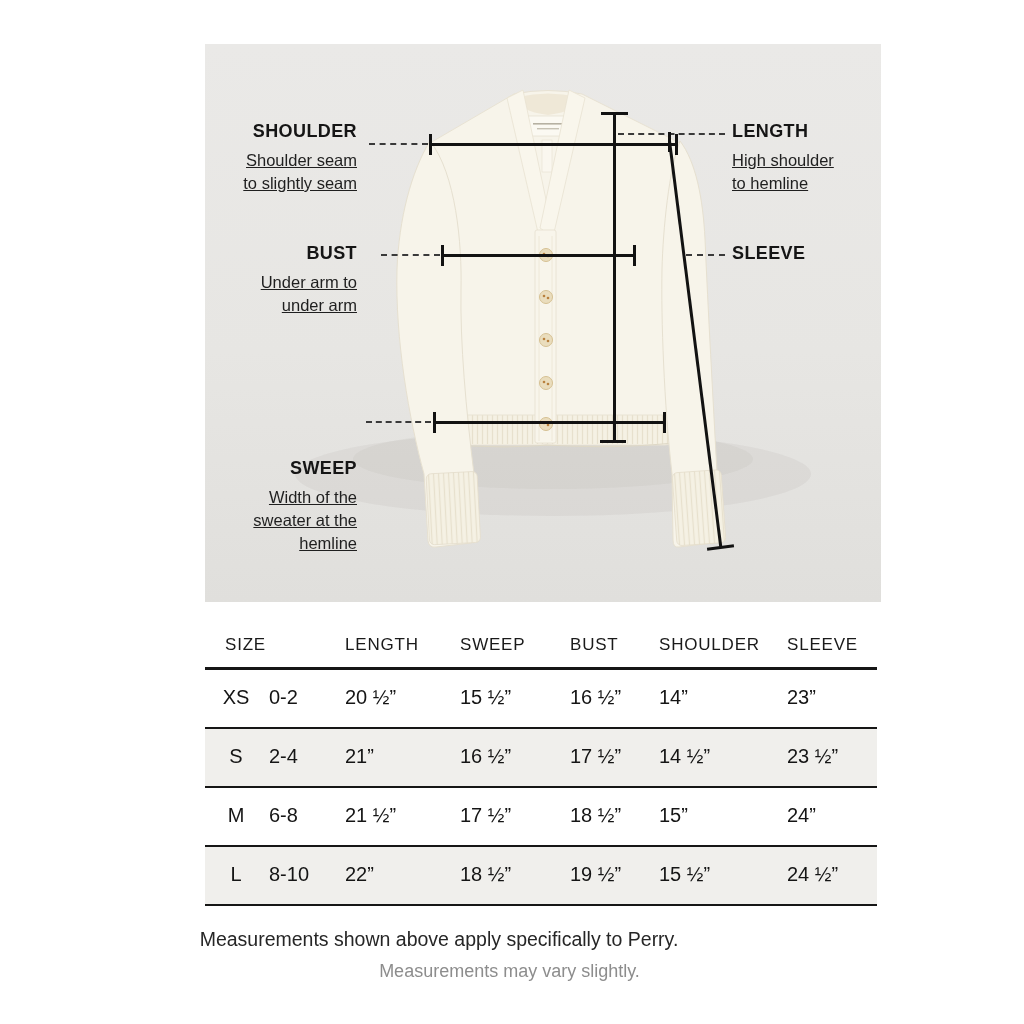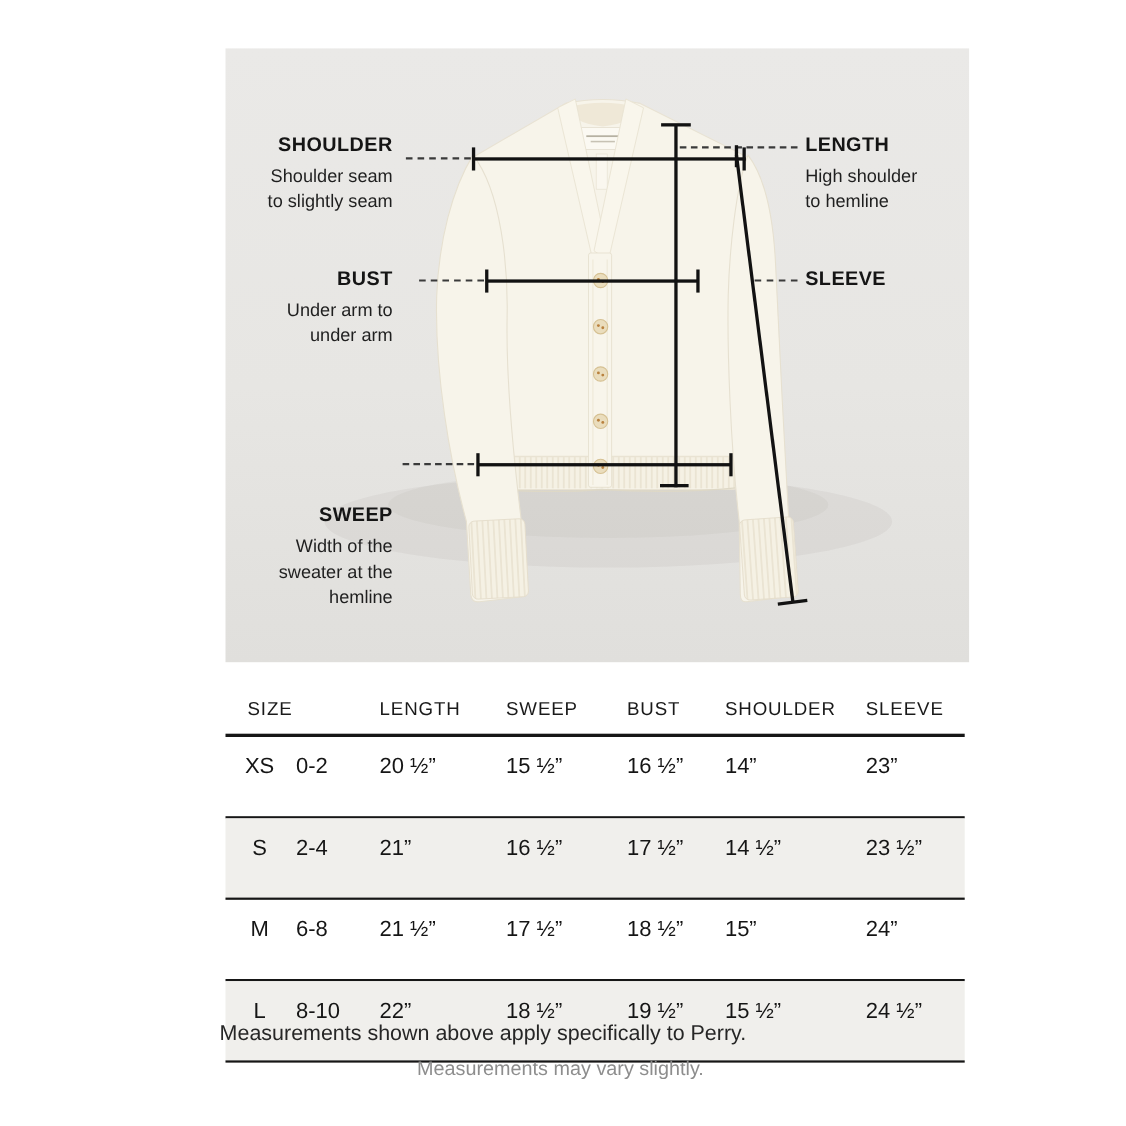--- a/index.html
+++ b/index.html
@@ -17,36 +17,36 @@
   .stage{position:relative;width:1024px;height:1024px;overflow:hidden;background:#fff;margin-left:32px;}
 
   
   .photo{position:absolute;left:173px;top:44px;width:676px;height:558px;
     background:linear-gradient(180deg,var(--photo_bg_top) 0%,#e7e6e3 55%,var(--photo_bg_bottom) 100%);}
   .photo svg{position:absolute;left:0;top:0;}
 
   
   .ann{position:absolute;}
   .ann .ttl{font-size:18px;font-weight:700;letter-spacing:.4px;color:#151515;line-height:22px;}
-  .ann .dsc{margin-top:7px;font-size:16.5px;line-height:23px;color:#1f1f1f;}
+  .ann .dsc{margin-top:7px;font-size:16.5px;line-height:23px;color:#1f1f1f;text-decoration:underline;}
   .ann .dsc span{display:block;}
   .ann.right-side{text-align:right;}
   .ann.left-side{text-align:left;}
 
   
   .mline{position:absolute;background:var(--line_color);}
   .mdash{position:absolute;height:0;border-top:2px dashed var(--dash_color);}
   .tick-v{position:absolute;width:3px;height:21px;background:var(--line_color);}
   .cap-h{position:absolute;height:3px;background:var(--line_color);}
 
   
   .table{position:absolute;left:173px;top:622px;width:672px;}
   .t-head{position:relative;height:48px;border-bottom:3px solid #161616;}
   .t-head span{position:absolute;top:13px;font-size:17px;letter-spacing:.8px;color:#1a1a1a;}
-  .t-row{position:relative;height:74px;border-bottom:2px solid #161616;}
+  .t-row{position:relative;height:59px;border-bottom:2px solid #161616;}
   .t-row.stripe{background:var(--stripe);}
   .t-row span{position:absolute;top:16px;font-size:20px;color:#151515;}
   .c-size-h{left:20px;} .c-length{left:140px;} .c-sweep{left:255px;}
   .c-bust{left:365px;} .c-shoulder{left:454px;} .c-sleeve{left:582px;}
   .c-size-l{left:8px;width:46px;text-align:center;font-size:21px;}
   .c-range{left:64px;}
 
   
   .foot1{position:absolute;left:0;top:928px;width:814px;text-align:center;
     font-size:19.5px;color:#262626;}

